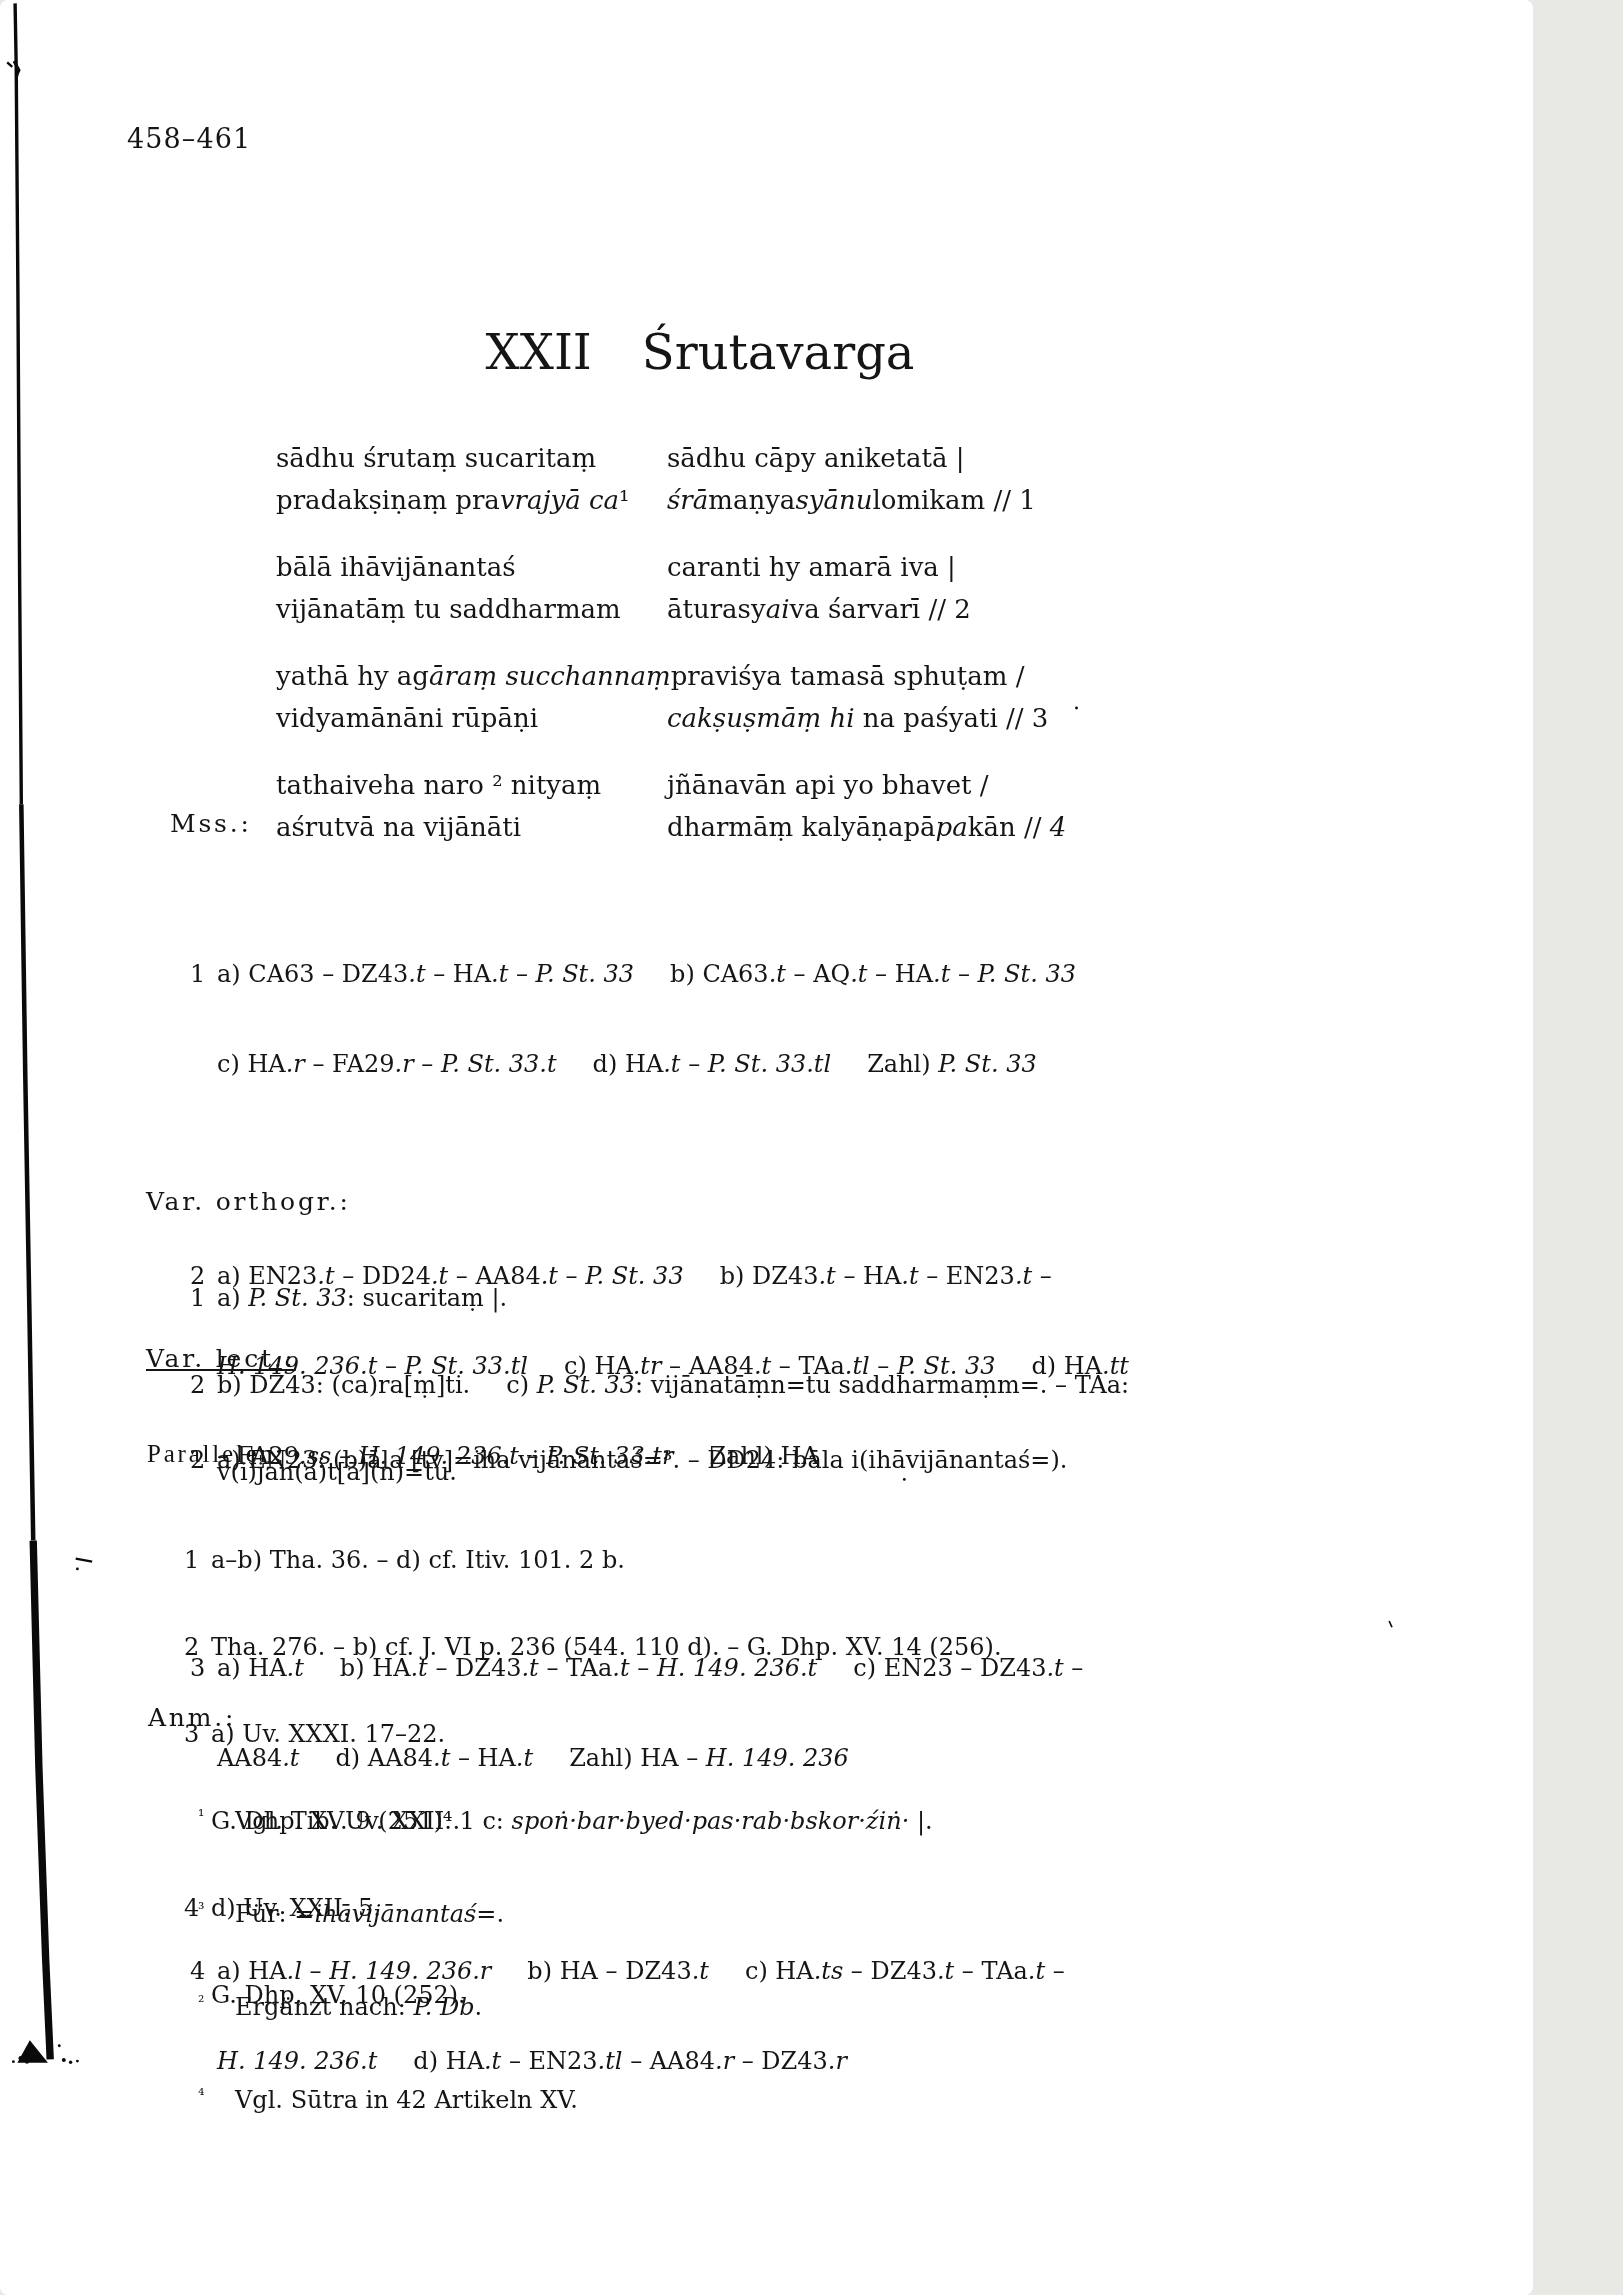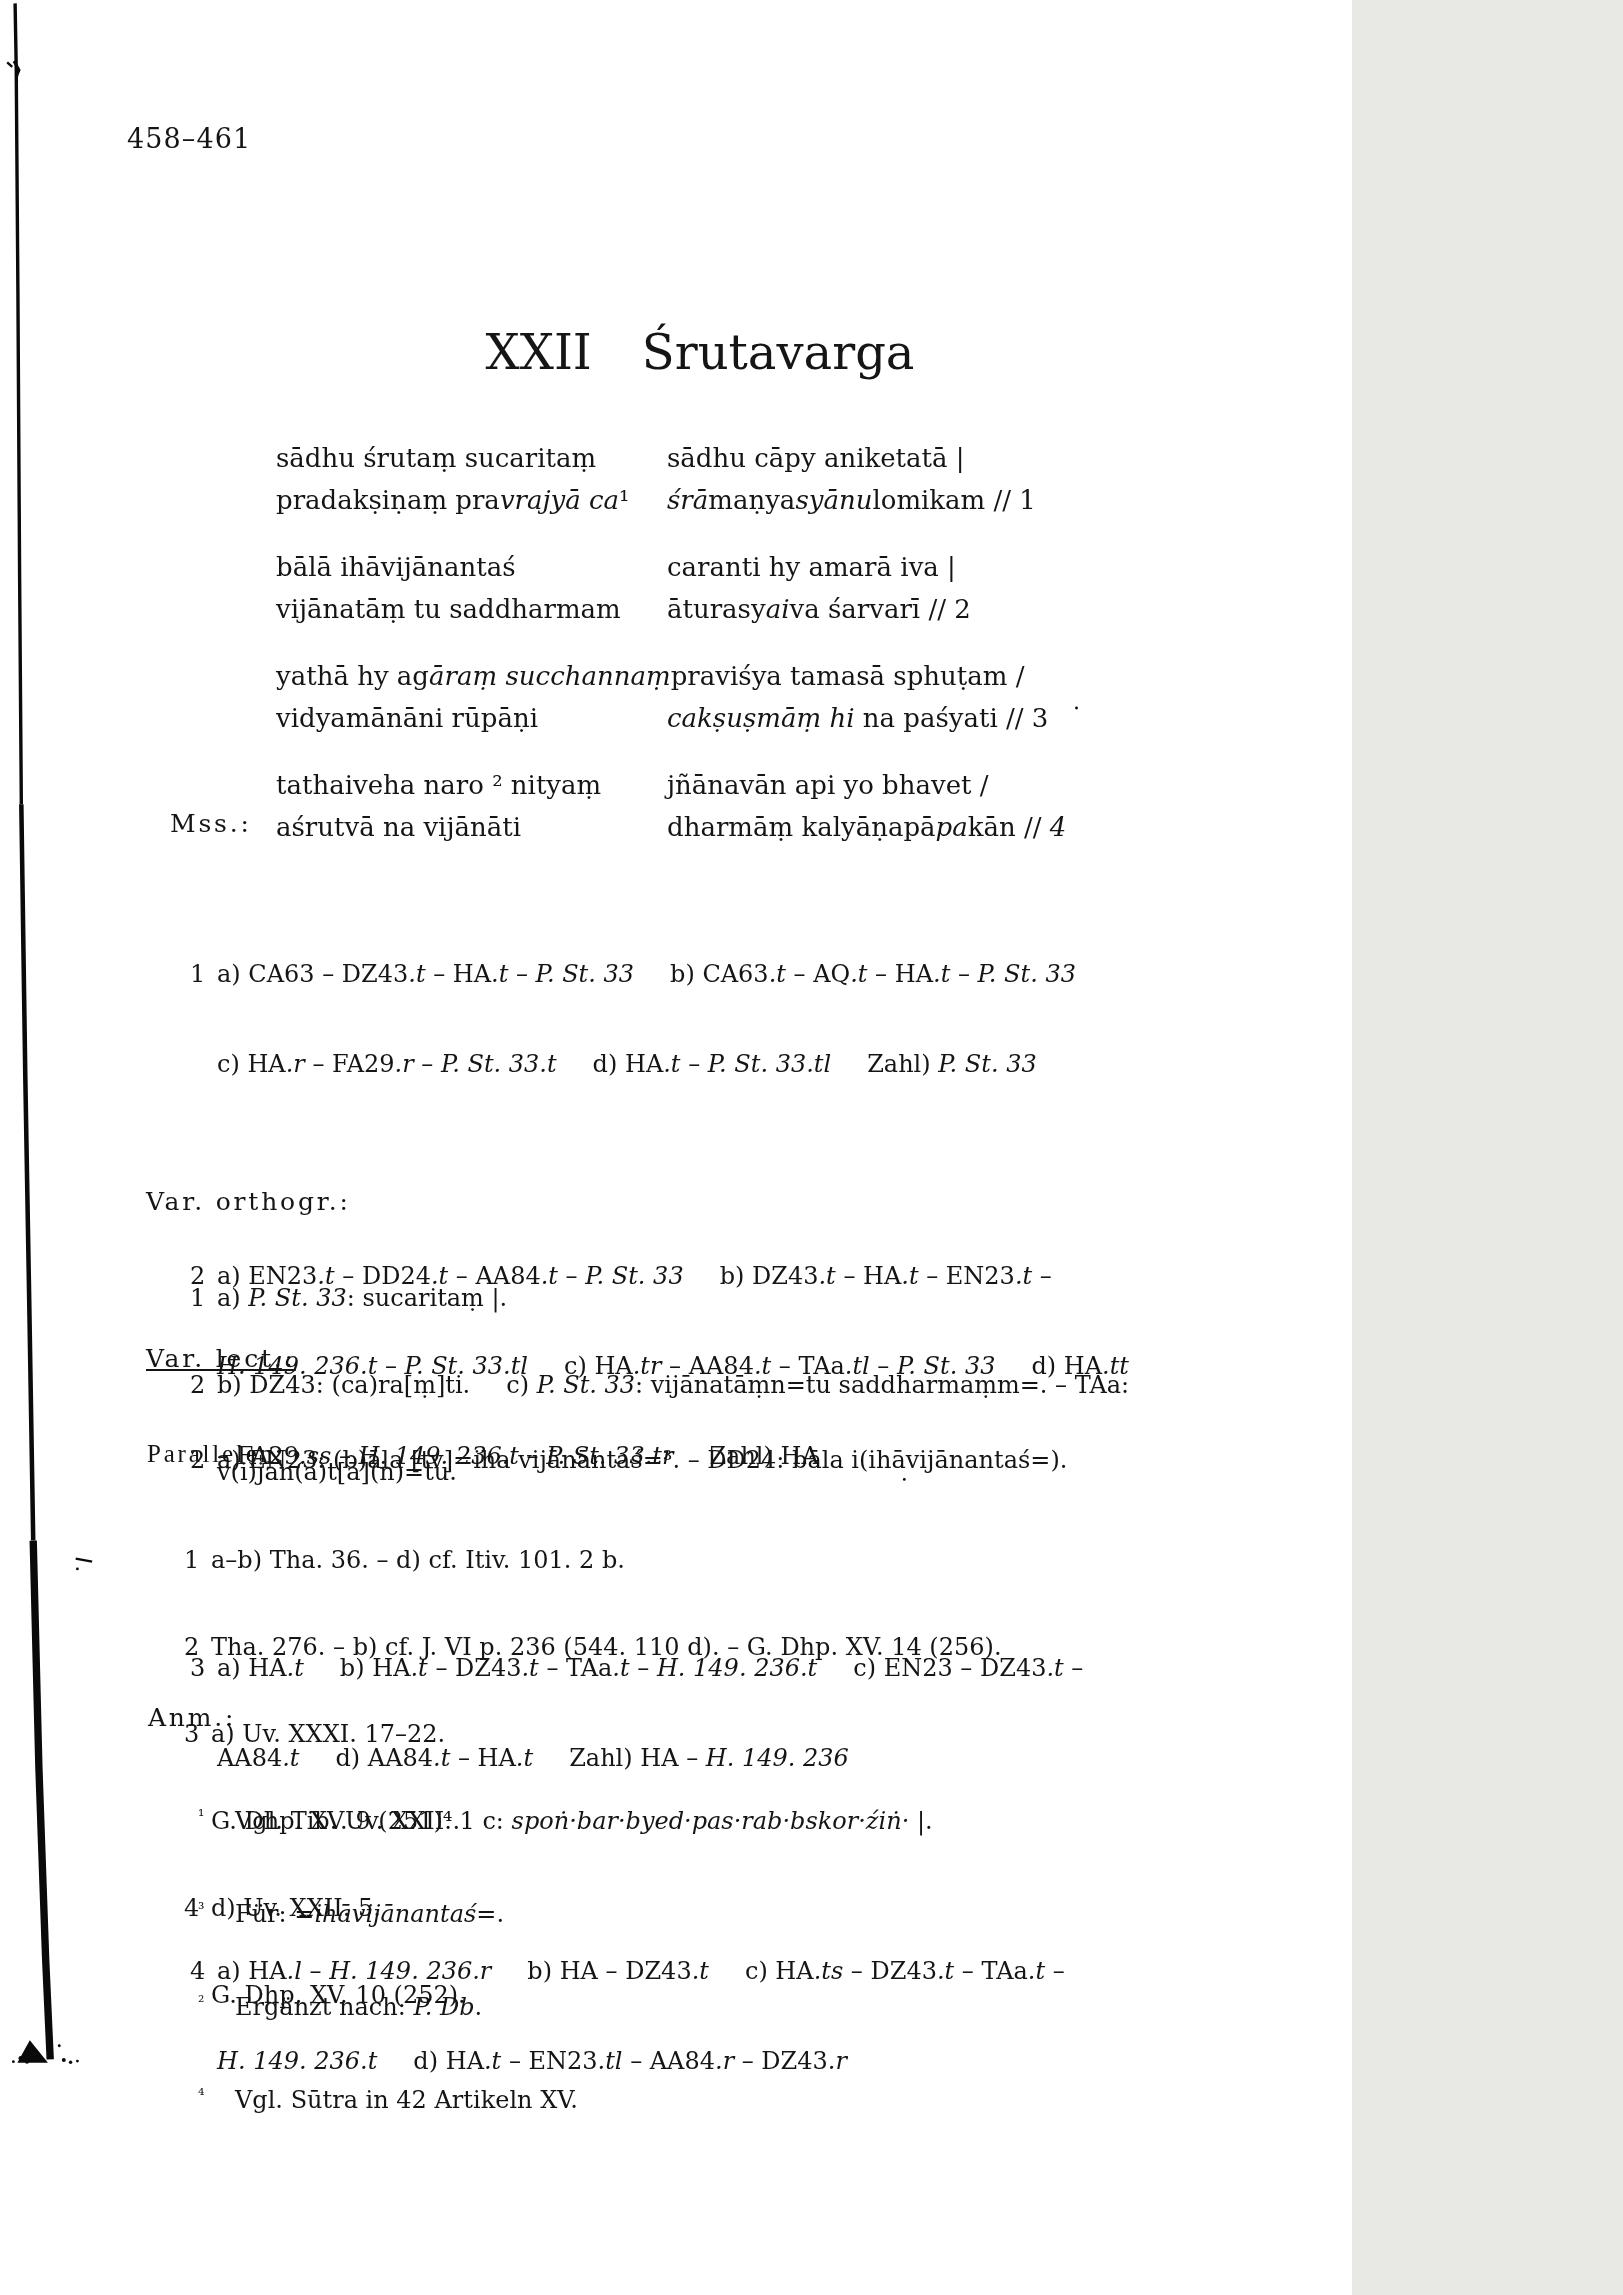--- a/index.html
+++ b/index.html
@@ -1,22 +1,23 @@
 <!DOCTYPE html>
 <html style="font-size:9px"><head>
 <meta charset="utf-8">
 <style>
   html,body{margin:0;padding:0;background:#e8e8e4;}
   .page{
     position:relative;
-    width:1352px;height:2295px;
+    width:1533px;height:2295px;
     background:#ffffff;
     color:#151515;
     font-family:"DejaVu Serif","Liberation Serif",serif;
     overflow:hidden;
+    border-radius:8px;
   }
   .abs{position:absolute;}
   .pagenum{left:127px;top:123px;font-size:27px;letter-spacing:1.1px;}
   .title{left:145px;top:324px;width:1110px;text-align:center;font-size:48px;white-space:nowrap;}
   .title .chap{margin-right:50px;}
   
   .verses{left:276px;top:437px;font-size:26px;white-space:nowrap;}
   .vline{line-height:42px;}
   .verse{margin-bottom:25px;}
   .pada-a{display:inline-block;min-width:391px;}

